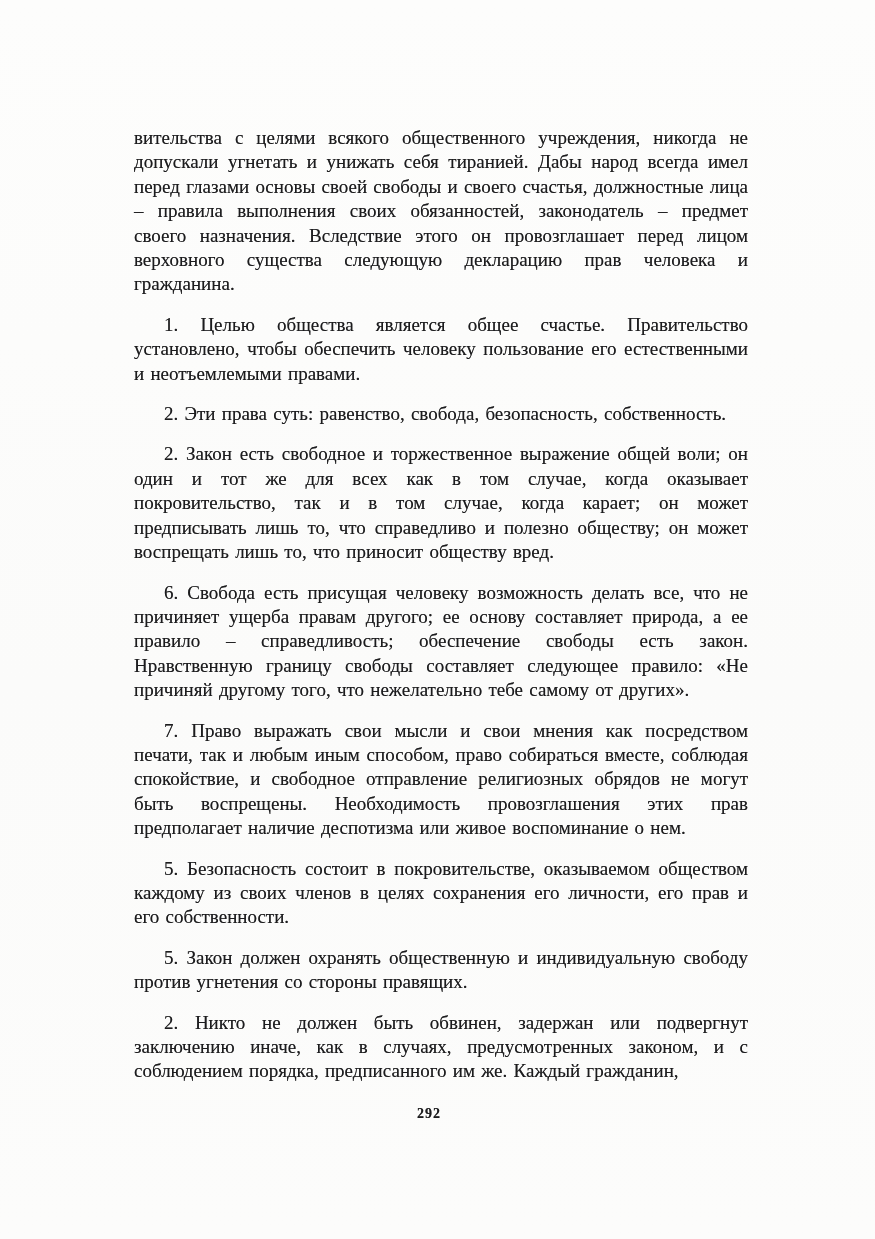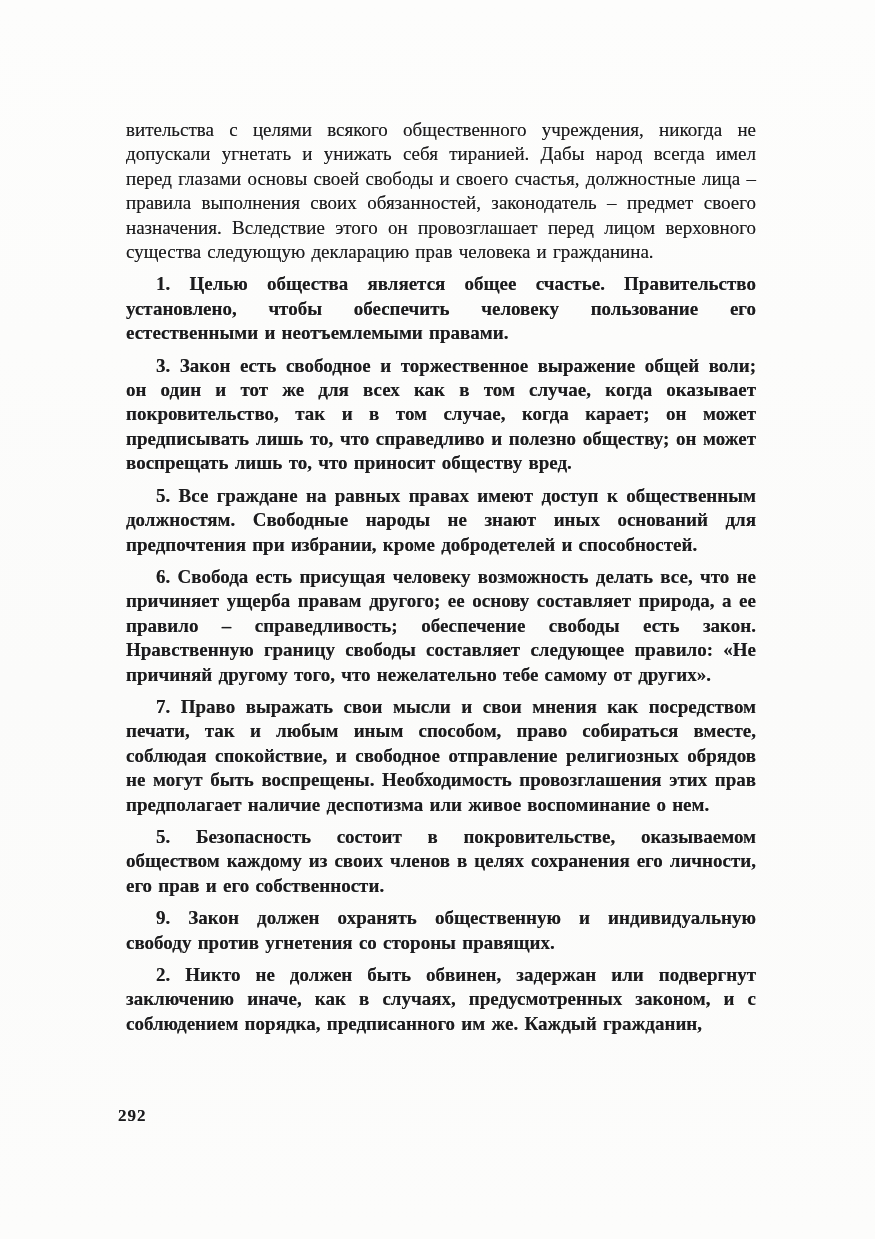--- a/index.html
+++ b/index.html
@@ -25,54 +25,53 @@
     top: 110px;
     width: 646px;
     color: #1c1c1e;
     font-size: 19px;
     line-height: 24.4px;
     text-align: justify;
     word-spacing: 1.5px;
     text-rendering: optimizeLegibility;
   }
   .text-block p {
-    margin: 8px;
+    margin: 16px;
     padding: 0;
     
     text-shadow: 0 0 0.4px rgba(20,20,20,0.55);
   }
   .text-block p.indent {
     text-indent: 30px;
-    font-weight: bold;
   }
   .page-number {
     position: absolute;
     top: 1106px;
-    left: 118px;
+    left: 106px;
     width: 646px;
-    text-align: left;
+    text-align: center;
     font-weight: bold;
-    font-size: 17px;
+    font-size: 14px;
     color: #1c1c1e;
     letter-spacing: 1px;
     text-shadow: 0 0 0.4px rgba(20,20,20,0.55);
   }
 </style>
 </head>
 <body>
 
 <div class="page">
 
   <div class="text-block">
     <p>вительства с целями всякого общественного учреждения, никогда не допускали угнетать и унижать себя тиранией. Дабы народ всегда имел перед глазами основы своей свободы и своего счастья, должностные лица – правила выполнения своих обязанностей, законодатель – предмет своего назначения. Вследствие этого он провозглашает перед лицом верховного существа следующую декларацию прав человека и гражданина.</p>
     <p class="indent">1. Целью общества является общее счастье. Правительство установлено, чтобы обеспечить человеку пользование его естественными и неотъемлемыми правами.</p>
-    <p class="indent">3. Закон есть свободное и торжественное выражение общей воли; он один и тот же для всех как в том случае, когда оказывает покровительство, так и в том случае, когда карает; он может предписывать лишь то, что справедливо и полезно обществу; он может воспрещать лишь то, что приносит обществу вред.</p>
-    <p class="indent">5. Все граждане на равных правах имеют доступ к общественным должностям. Свободные народы не знают иных оснований для предпочтения при избрании, кроме добродетелей и способностей.</p>
+    <p class="indent">2. Эти права суть: равенство, свобода, безопасность, собственность.</p>
+    <p class="indent">2. Закон есть свободное и торжественное выражение общей воли; он один и тот же для всех как в том случае, когда оказывает покровительство, так и в том случае, когда карает; он может предписывать лишь то, что справедливо и полезно обществу; он может воспрещать лишь то, что приносит обществу вред.</p>
     <p class="indent">6. Свобода есть присущая человеку возможность делать все, что не причиняет ущерба правам другого; ее основу составляет природа, а ее правило – справедливость; обеспечение свободы есть закон. Нравственную границу свободы составляет следующее правило: «Не причиняй другому того, что нежелательно тебе самому от других».</p>
     <p class="indent">7. Право выражать свои мысли и свои мнения как посредством печати, так и любым иным способом, право собираться вместе, соблюдая спокойствие, и свободное отправление религиозных обрядов не могут быть воспрещены. Необходимость провозглашения этих прав предполагает наличие деспотизма или живое воспоминание о нем.</p>
     <p class="indent">5. Безопасность состоит в покровительстве, оказываемом обществом каждому из своих членов в целях сохранения его личности, его прав и его собственности.</p>
-    <p class="indent">9. Закон должен охранять общественную и индивидуальную свободу против угнетения со стороны правящих.</p>
+    <p class="indent">5. Закон должен охранять общественную и индивидуальную свободу против угнетения со стороны правящих.</p>
     <p class="indent">2. Никто не должен быть обвинен, задержан или подвергнут заключению иначе, как в случаях, предусмотренных законом, и с соблюдением порядка, предписанного им же. Каждый гражданин,</p>
   </div>
 
   <div class="page-number">292</div>
 
 </div>
 
 </body></html>

